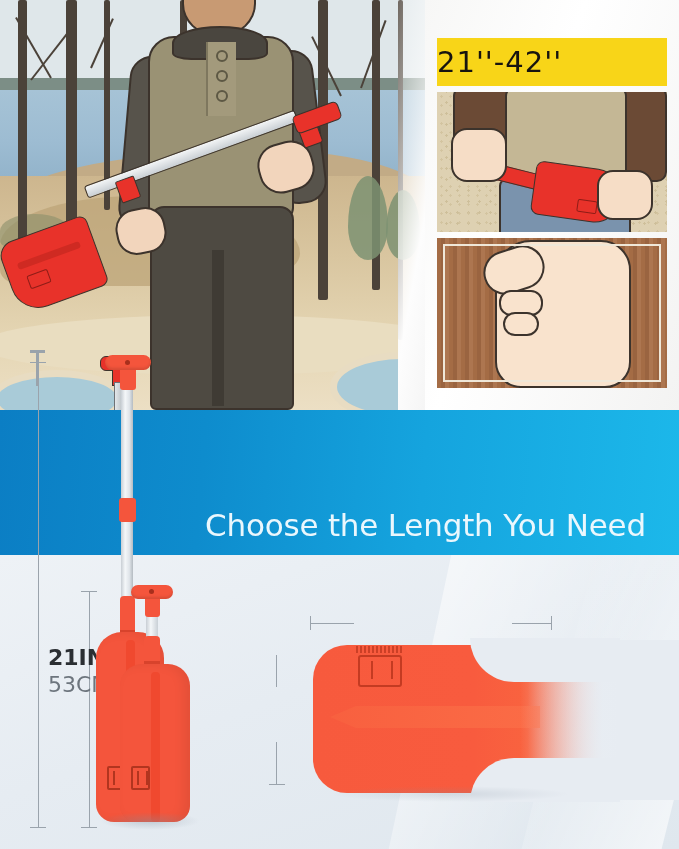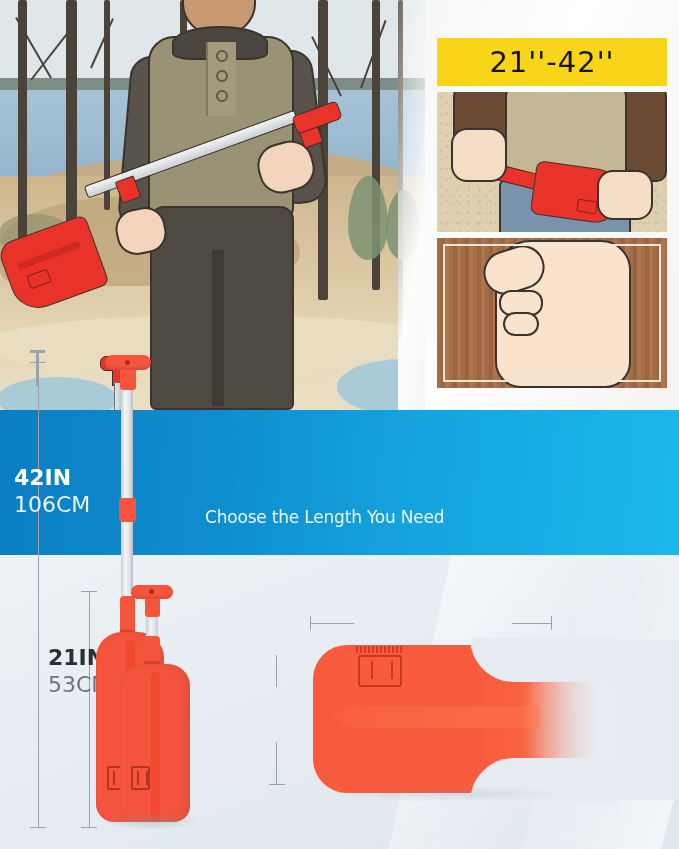--- a/index.html
+++ b/index.html
@@ -102,21 +102,21 @@
     background:linear-gradient(100deg,rgba(255,255,255,.2),#fdfdfd 55%,#f1f1f1);}
 
   
   .right-col{position:absolute;left:425px;top:0;width:254px;height:410px;
     background:#fbfbfb;overflow:hidden;}
   .right-bg{position:absolute;left:0;top:0;width:254px;height:410px;
     background:linear-gradient(110deg,#f7f7f6 0%,#ffffff 40%,#f3f3f2 100%);}
 
   .yellow-banner{
     position:absolute;left:12px;top:38px;width:230px;height:48px;
-    background:#f8d518;display:flex;align-items:center;justify-content:center;
+    background:#f8d518;display:flex;align-items:center;
   }
   .yellow-banner span{
     font-size:29px;font-weight:400;color:#17140f;letter-spacing:1px;
     font-family:"DejaVu Sans","Liberation Sans",sans-serif;
   }
 
   .inset{position:absolute;overflow:hidden;background:#ddd;}
   .inset1{left:12px;top:92px;width:230px;height:140px;background:#ded2b6;}
   .inset2{left:12px;top:238px;width:230px;height:150px;background:#a9714a;}
 
@@ -171,21 +171,21 @@
     position:absolute;left:0;top:410px;width:679px;height:145px;
     background:linear-gradient(95deg,#0b7ec4 0%,#0e8ccd 30%,#15a4de 62%,#1cb8ea 100%);
   }
   .blue-title{
     position:absolute;left:205px;top:428px;width:470px;
     color:#fff;font-size:35px;line-height:37px;font-weight:bold;letter-spacing:-.3px;
     font-family:"DejaVu Sans","Liberation Sans",sans-serif;
   }
   .blue-sub{
     position:absolute;left:205px;top:507px;width:470px;
-    color:#eaf7fd;font-size:17px;letter-spacing:-.2px;
+    color:#eaf7fd;font-size:31px;letter-spacing:-.2px;
     font-family:"DejaVu Sans","Liberation Sans",sans-serif;
   }
 
   
   .bottom{
     position:absolute;left:0;top:555px;width:679px;height:294px;
     background:linear-gradient(160deg,#eef2f6 0%,#e6ecf2 45%,#dfe7ee 100%);
     overflow:hidden;
   }
   .sheen{position:absolute;left:420px;top:0;width:300px;height:294px;
@@ -402,24 +402,20 @@
   <div class="hcap" style="left:276px;top:655px;height:14px;background:#9aa3ac;"></div>
   <div class="vline" style="left:276px;top:655px;height:32px;"></div>
   <div class="vline" style="left:276px;top:742px;height:42px;"></div>
   <div class="hcap" style="left:269px;top:784px;width:16px;height:1px;background:#9aa3ac;"></div>
 
   <div class="hline" style="left:310px;top:623px;width:44px;"></div>
   <div class="hcap" style="left:310px;top:616px;height:14px;"></div>
   <div class="hline" style="left:512px;top:623px;width:40px;"></div>
   <div class="hcap" style="left:551px;top:616px;height:14px;"></div>
 
-  <div class="lbl lbl-42">
-    <span class="in">42IN</span>
-    <span class="cm">106CM</span>
-  </div>
 
   <div class="lbl lbl-21">
     <span class="in">21IN</span>
     <span class="cm">53CM</span>
   </div>
 
 
 
   <div class="p42-shaft"></div>
   <div class="p42-collar"></div>

